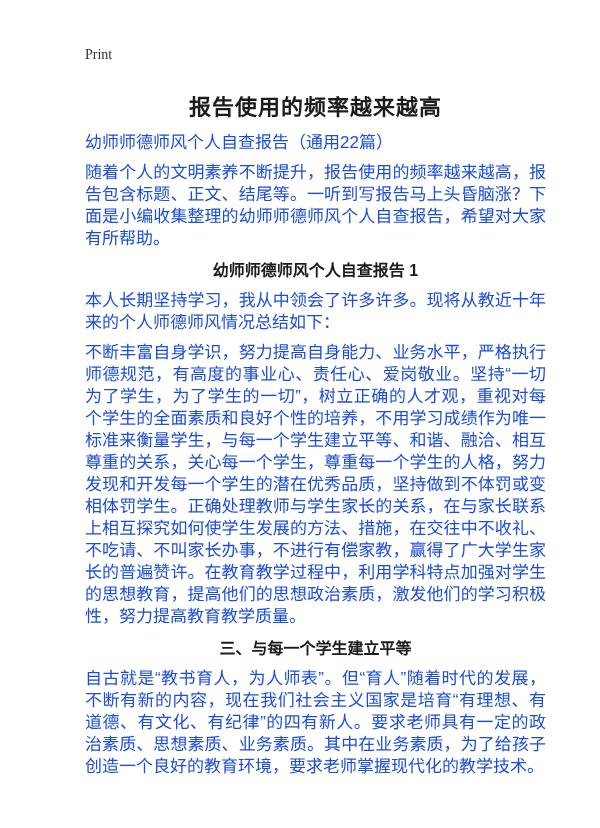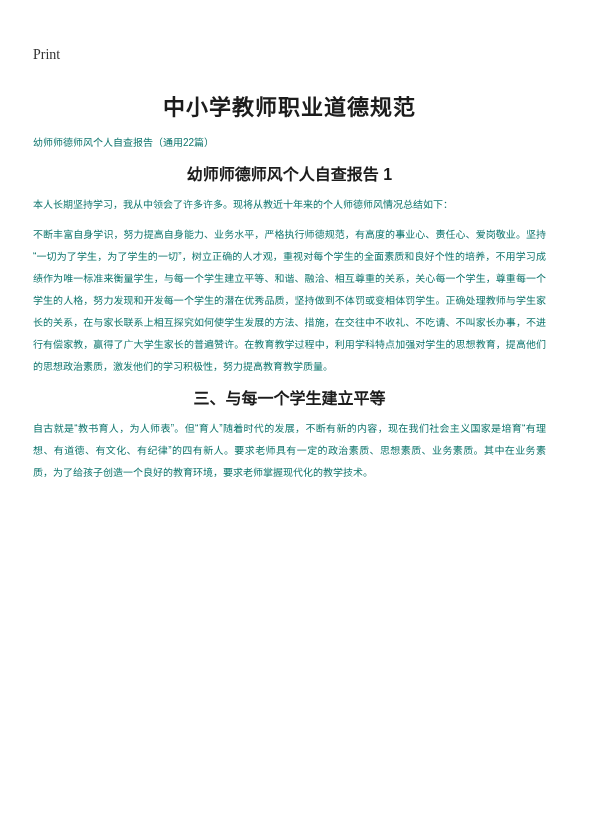--- a/index.html
+++ b/index.html
@@ -12,21 +12,21 @@
     height: 828px;
     overflow: hidden;
     font-family: "Liberation Sans", "DejaVu Sans", sans-serif;
     color: #2e2e2e;
     -webkit-font-smoothing: antialiased;
   }
   .page {
     box-sizing: border-box;
     width: 600px;
     height: 828px;
-    padding: 45px 54px 30px 33px;
+    padding: 45px 54px 30px 85px;
     background: #ffffff;
   }
   .print-link {
     font-family: "Liberation Serif", "DejaVu Serif", serif;
     font-size: 14px;
     line-height: 20px;
     color: #333333;
     margin: 0 0 14px 0;
     display: inline-block;
     cursor: pointer;
@@ -34,47 +34,48 @@
   h1.doc-title {
     font-size: 22px;
     line-height: 30px;
     font-weight: bold;
     color: #1c1c1c;
     text-align: center;
     margin: 14px 0 9px 0;
     letter-spacing: 1px;
   }
   p.body-text {
-    font-size: 10px;
+    font-size: 17px;
     line-height: 22px;
     margin: 8px 0;
     text-align: justify;
-    color: #0f766e;
+    color: #1d4ed8;
     word-break: break-all;
   }
   h2.section-heading {
     font-size: 16px;
     line-height: 22px;
     font-weight: bold;
     color: #1c1c1c;
     margin: 10px 0 7px 0;
     text-align: center;
   }
 </style>
 </head>
 <body>
 
 <div class="page">
 
   <span class="print-link">Print</span>
 
-  <h1 class="doc-title">中小学教师职业道德规范</h1>
+  <h1 class="doc-title">报告使用的频率越来越高</h1>
 
   <p class="body-text">幼师师德师风个人自查报告（通用22篇）</p>
 
+  <p class="body-text">随着个人的文明素养不断提升，报告使用的频率越来越高，报告包含标题、正文、结尾等。一听到写报告马上头昏脑涨？下面是小编收集整理的幼师师德师风个人自查报告，希望对大家有所帮助。</p>
 
   <h2 class="section-heading">幼师师德师风个人自查报告 1</h2>
   <p class="body-text">本人长期坚持学习，我从中领会了许多许多。现将从教近十年来的个人师德师风情况总结如下：</p>
 
 
   <p class="body-text">不断丰富自身学识，努力提高自身能力、业务水平，严格执行师德规范，有高度的事业心、责任心、爱岗敬业。坚持“一切为了学生，为了学生的一切”，树立正确的人才观，重视对每个学生的全面素质和良好个性的培养，不用学习成绩作为唯一标准来衡量学生，与每一个学生建立平等、和谐、融洽、相互尊重的关系，关心每一个学生，尊重每一个学生的人格，努力发现和开发每一个学生的潜在优秀品质，坚持做到不体罚或变相体罚学生。正确处理教师与学生家长的关系，在与家长联系上相互探究如何使学生发展的方法、措施，在交往中不收礼、不吃请、不叫家长办事，不进行有偿家教，赢得了广大学生家长的普遍赞许。在教育教学过程中，利用学科特点加强对学生的思想教育，提高他们的思想政治素质，激发他们的学习积极性，努力提高教育教学质量。</p>
 
   <h2 class="section-heading">三、与每一个学生建立平等</h2>
   <p class="body-text">自古就是“教书育人，为人师表”。但“育人”随着时代的发展，不断有新的内容，现在我们社会主义国家是培育“有理想、有道德、有文化、有纪律”的四有新人。要求老师具有一定的政治素质、思想素质、业务素质。其中在业务素质，为了给孩子创造一个良好的教育环境，要求老师掌握现代化的教学技术。</p>
 

